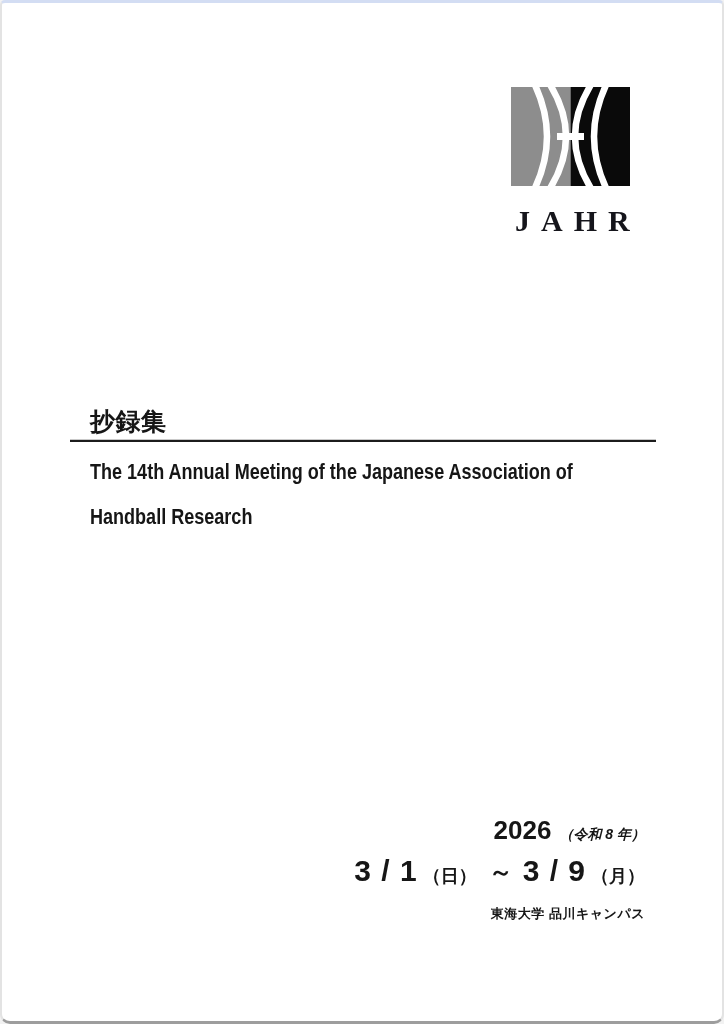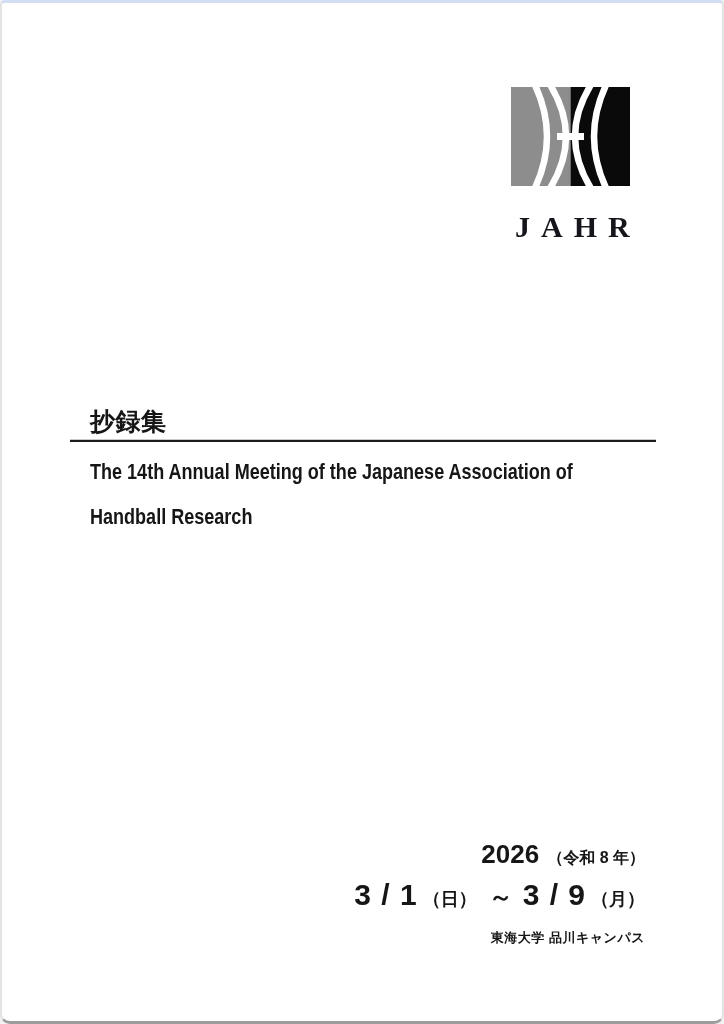--- a/index.html
+++ b/index.html
@@ -30,21 +30,21 @@
     position: absolute;
     left: 509px;
     top: 84px;
     width: 119px;
     height: 99px;
     display: block;
   }
   .logo-acronym {
     position: absolute;
     left: 504px;
-    top: 207px;
+    top: 201px;
     width: 130px;
     text-align: center;
     font-family: "Liberation Serif", "DejaVu Serif", serif;
     font-weight: 700;
     font-size: 30px;
     letter-spacing: 11px;
     padding-left: 9px;
     box-sizing: border-box;
     color: #15151b;
     white-space: nowrap;
@@ -89,28 +89,27 @@
   
   .event-line {
     position: absolute;
     right: 77px;
     display: flex;
     align-items: baseline;
     justify-content: flex-end;
     white-space: nowrap;
     color: #161616;
     font-weight: 700;
-    margin-top: 24px;
   }
   .event-year-line  { top: 812px; }
-  .event-date-line  { top: 851px; }
+  .event-date-line  { top: 851px; align-items: flex-end; }
   .event-venue-line { top: 902px; }
 
   .year-num   { font-size: 26px; }
-  .year-era   { font-size: 16px; margin-left: 8px; }
+  .year-era   { font-size: 14px; margin-left: 8px; font-style: italic; }
   .date-num   { font-size: 30px; letter-spacing: 1px; }
   .date-day   { font-size: 18px; margin-left: 5px; }
   .date-sep   { font-size: 24px; margin: 0 10px 0 12px; }
   .venue-text { font-size: 13px; letter-spacing: 0.5px; }
 </style>
 </head>
 <body>
 
 <div class="page">
 

